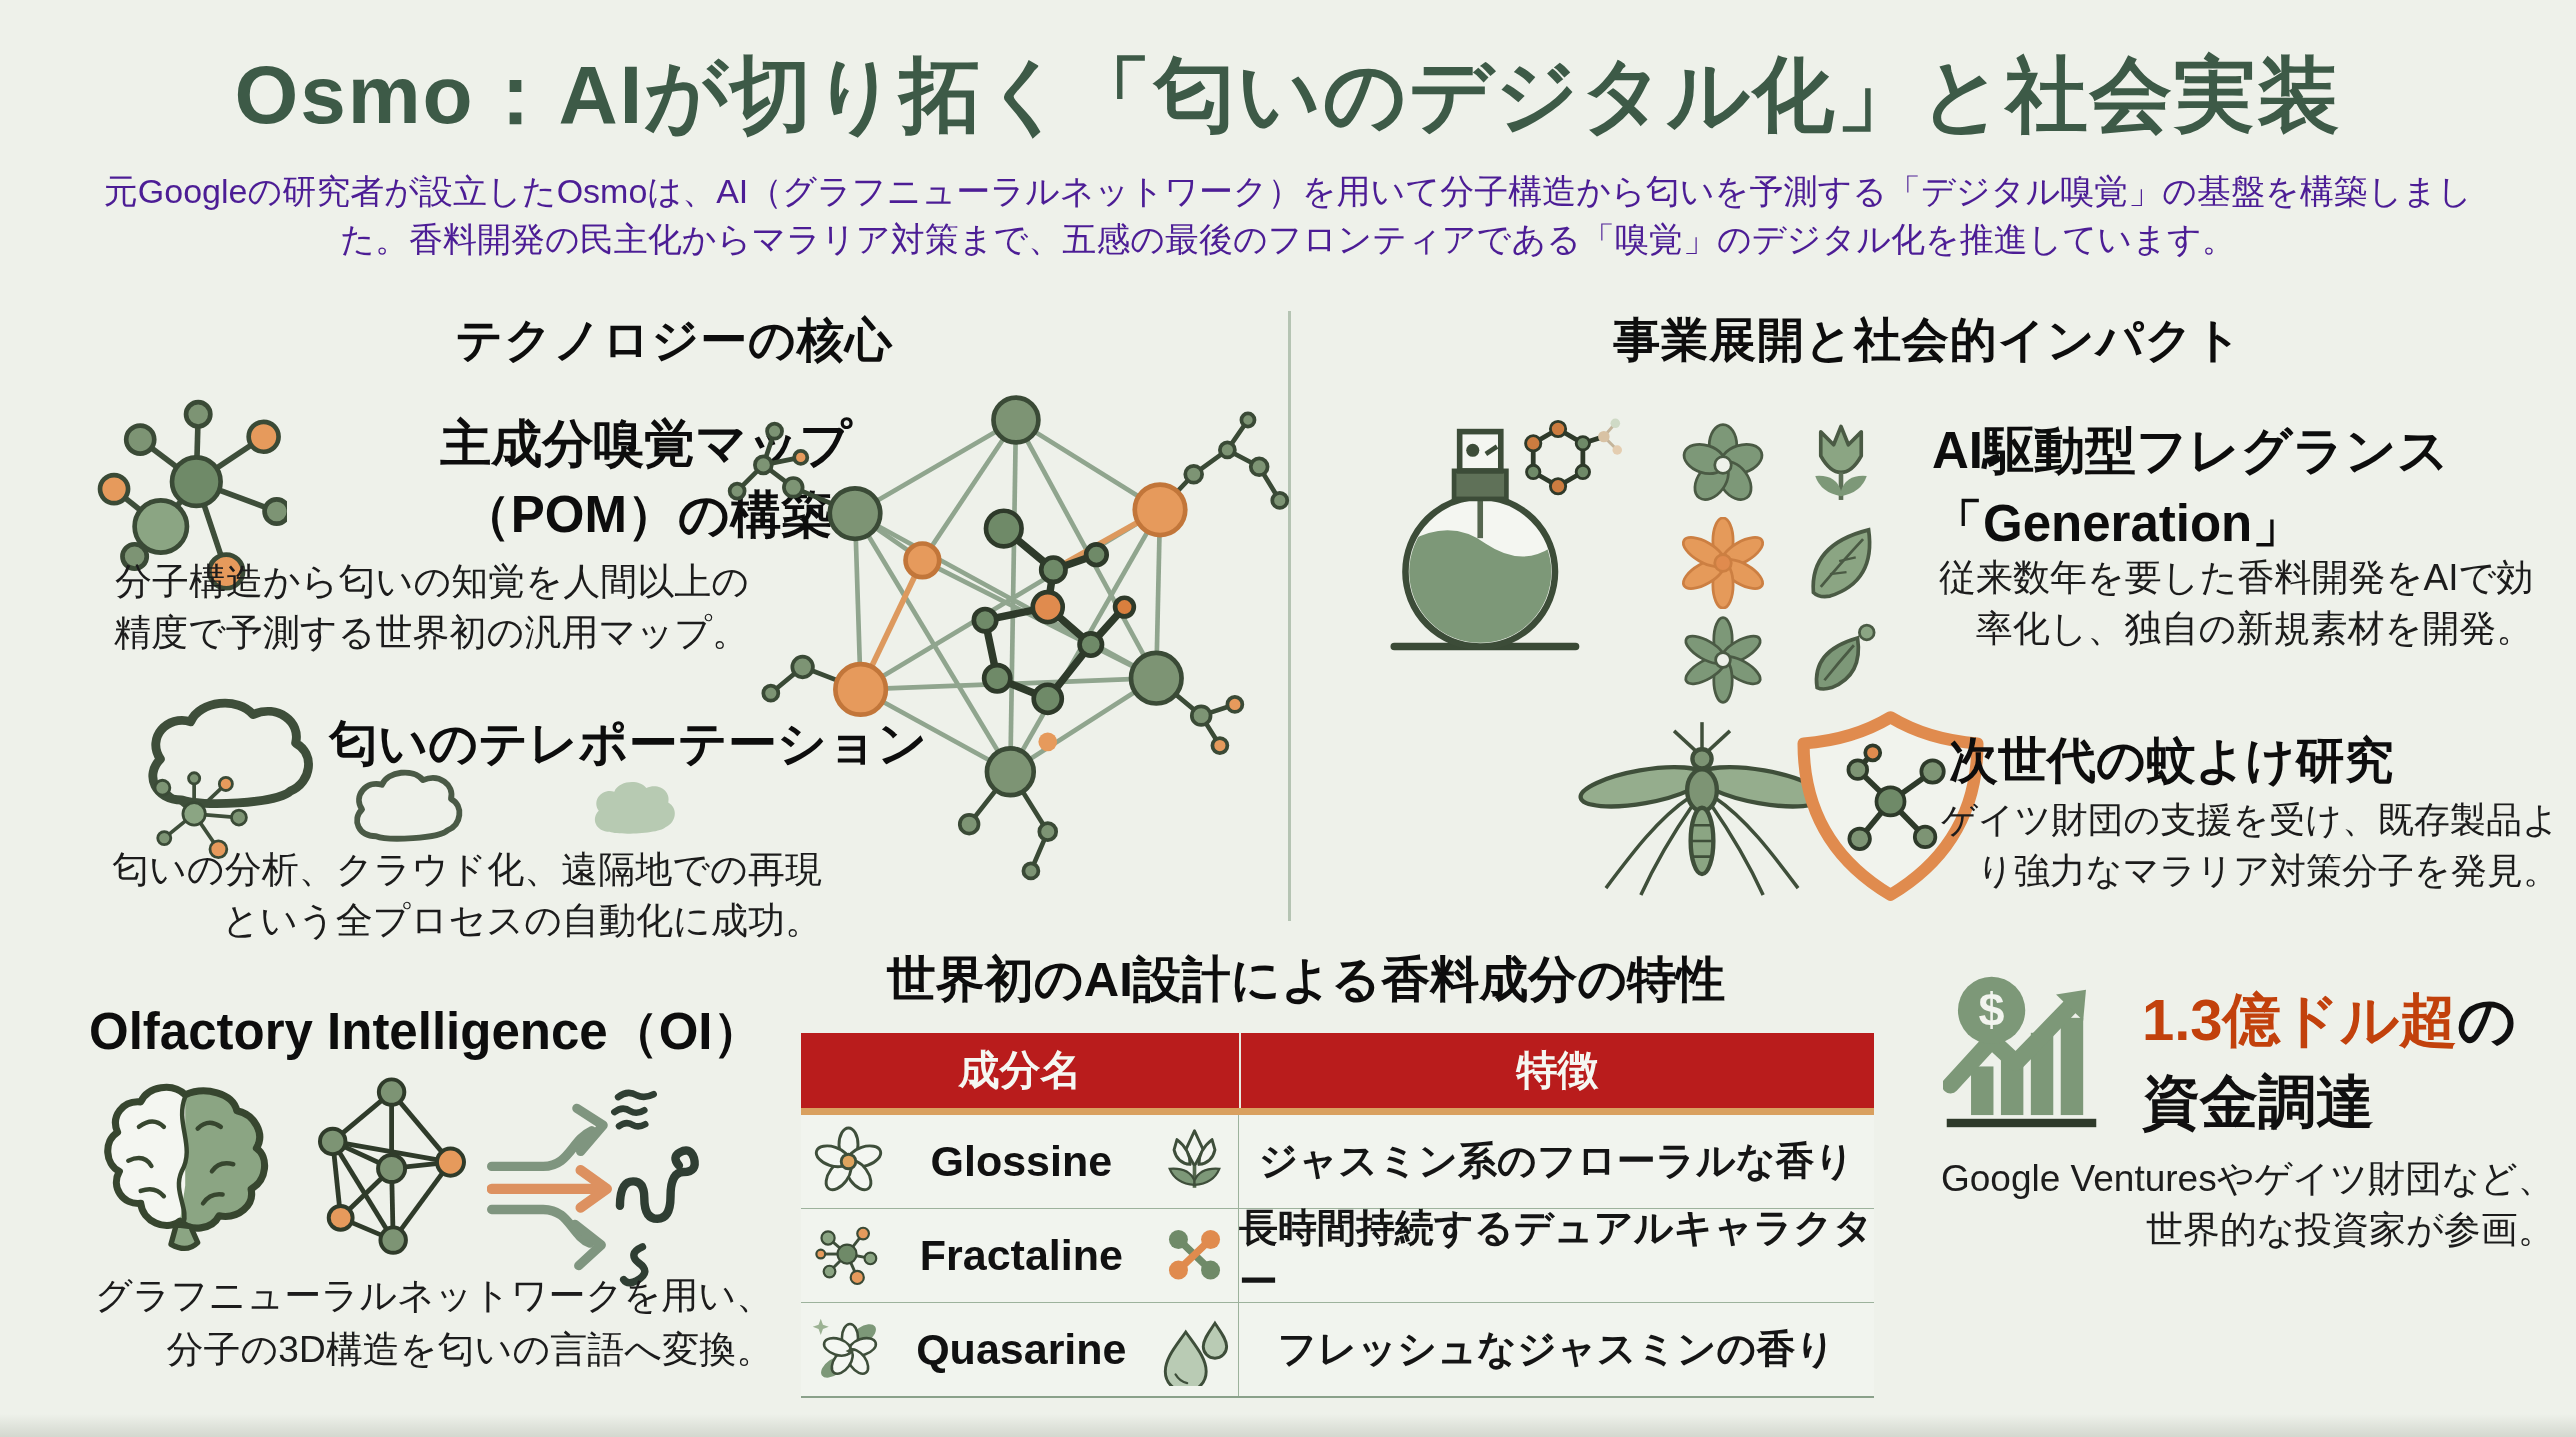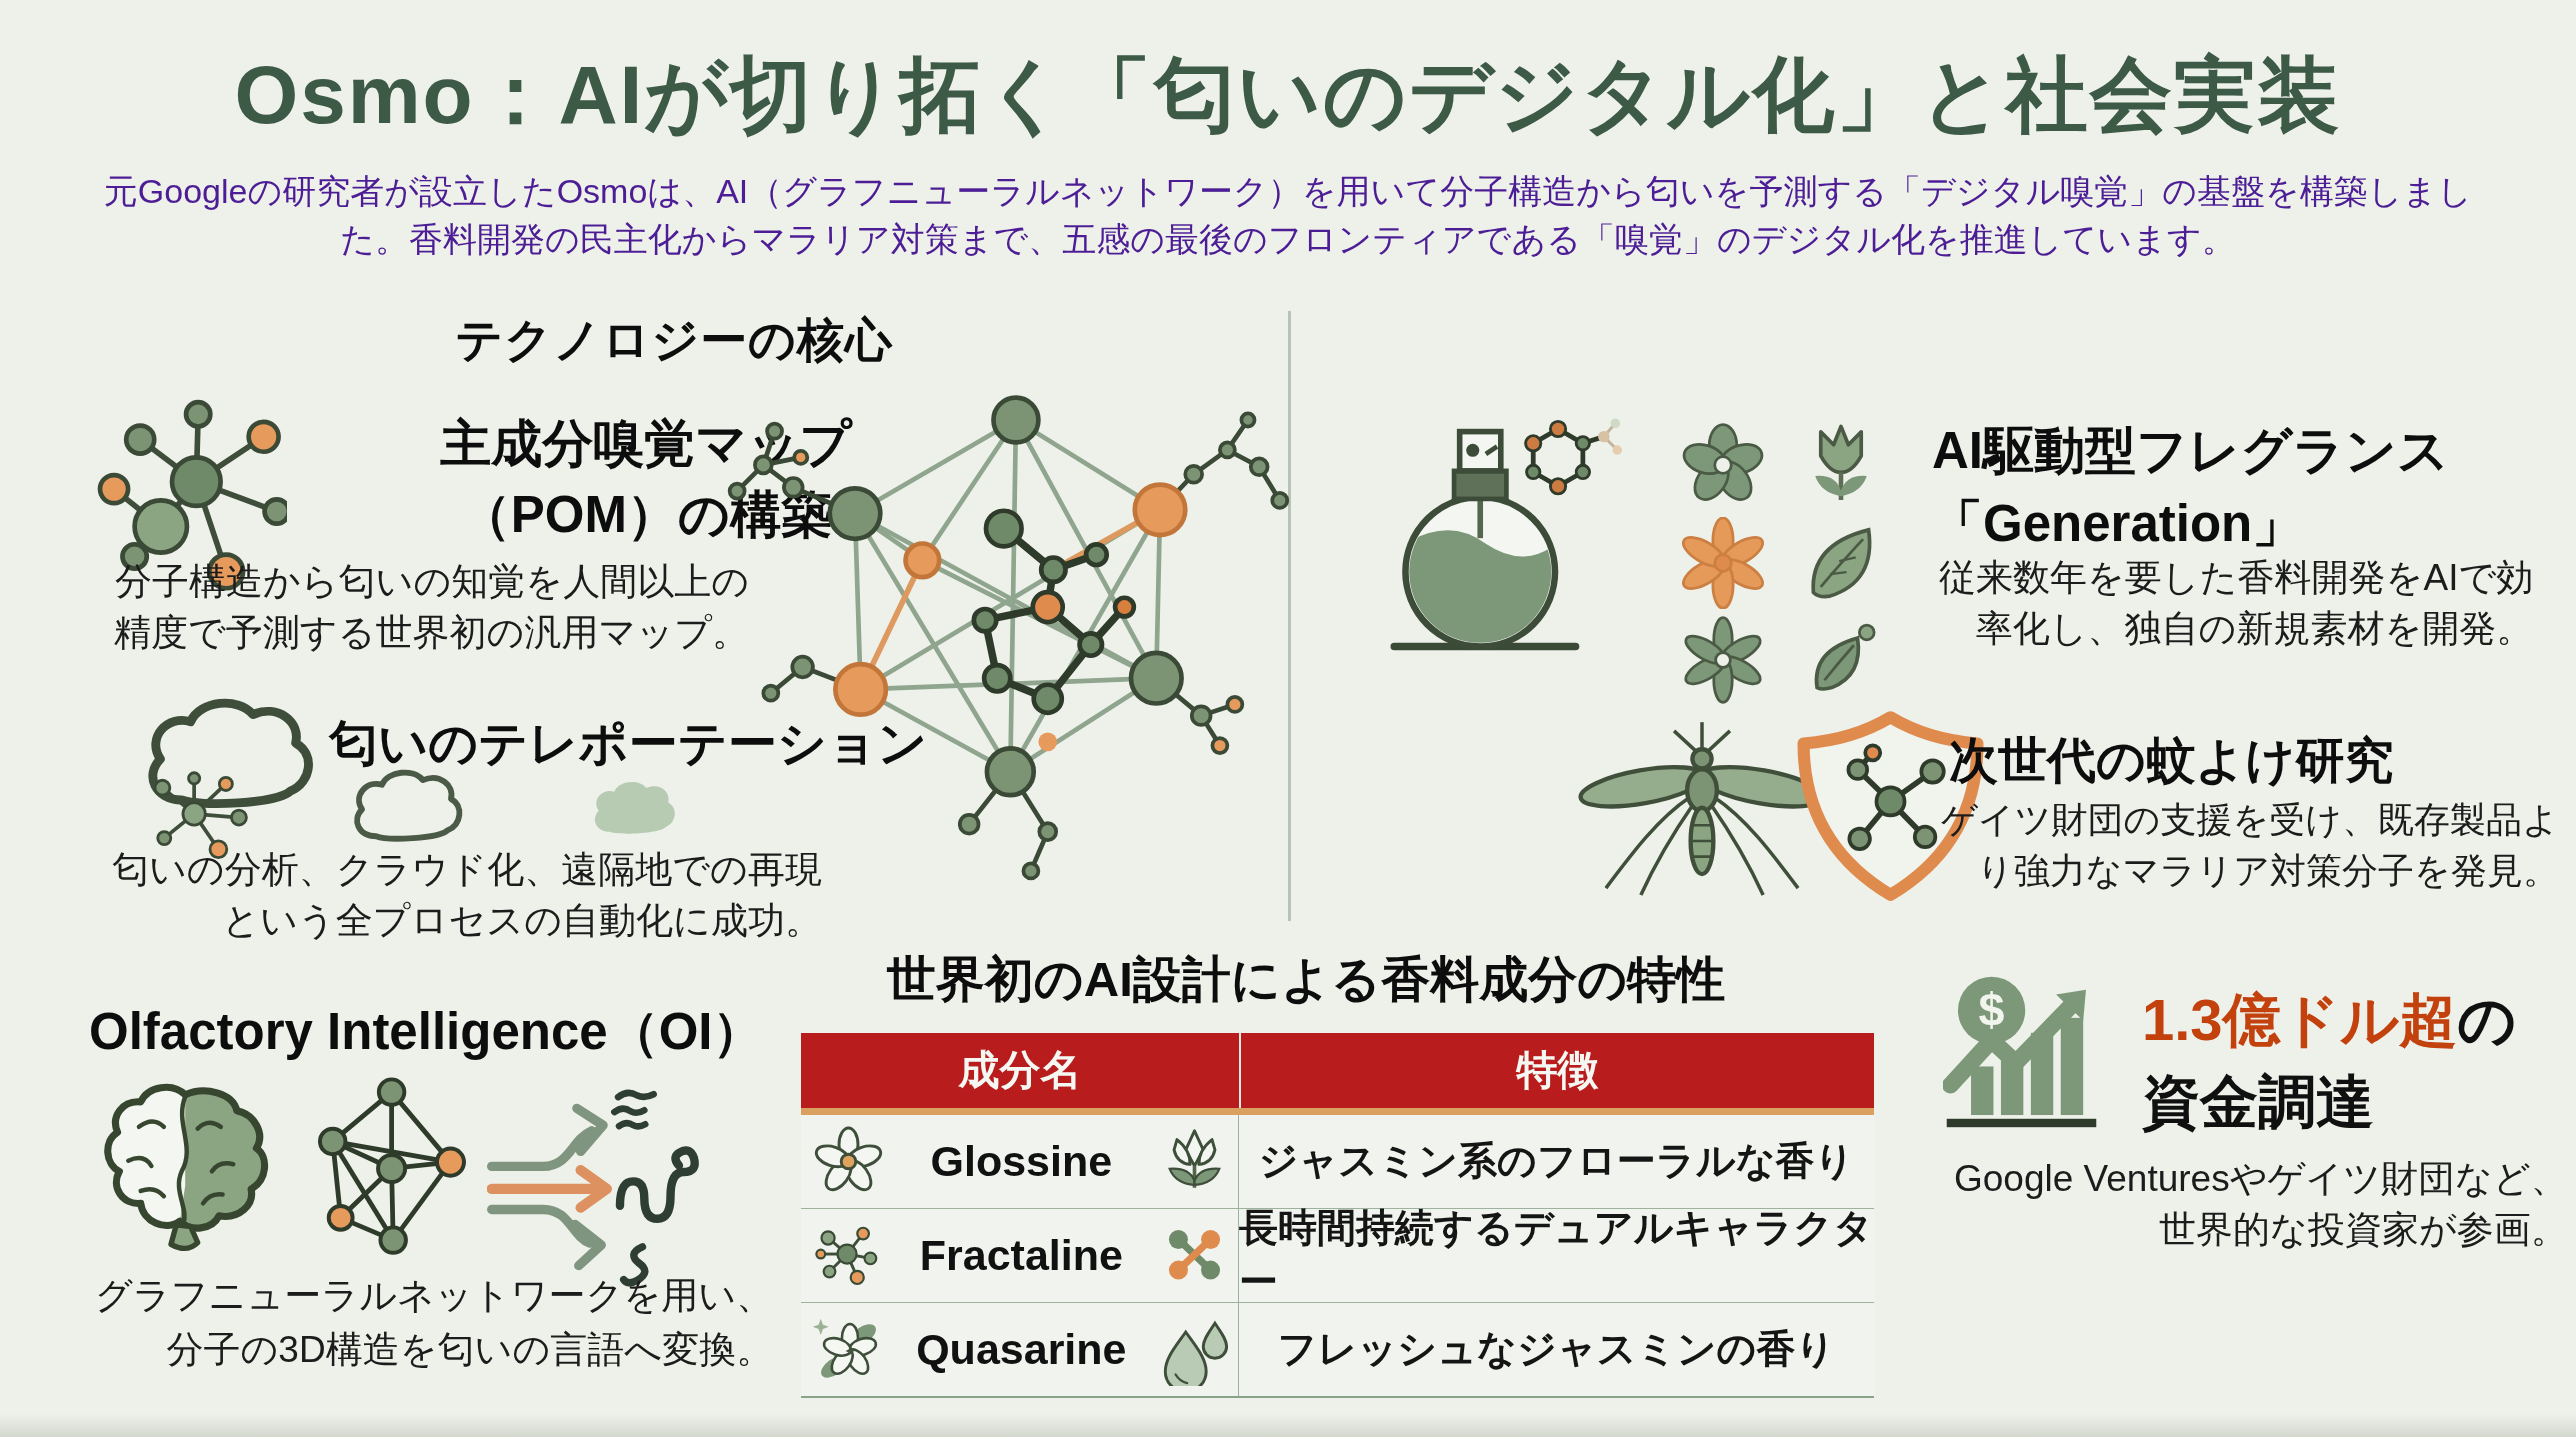--- a/index.html
+++ b/index.html
@@ -35,20 +35,21 @@
 <div class="canvas">
 
   <div class="abs page-title" style="left:0;right:0;top:41px;">Osmo：AIが切り拓く「匂いのデジタル化」と社会実装</div>
   <div class="abs subtitle" style="left:84px;right:84px;top:167px;">
     <div>元Googleの研究者が設立したOsmoは、AI（グラフニューラルネットワーク）を用いて分子構造から匂いを予測する「デジタル嗅覚」の基盤を構築しまし</div>
     <div>た。香料開発の民主化からマラリア対策まで、五感の最後のフロンティアである「嗅覚」のデジタル化を推進しています。</div>
   </div>
 
   <div class="abs col-head" style="left:159px;top:309px;width:1030px;">テクノロジーの核心</div>
   <div class="abs vdiv" style="left:1288px;top:311px;height:610px;"></div>
+  <div class="abs col-head" style="left:1460px;top:309px;width:936px;">事業展開と社会的インパクト</div>
 
   <svg class="abs" style="left:86px;top:388px;" width="201" height="220" viewBox="0 0 215 235">
     <g stroke="#3e4e3a" stroke-width="6">
       <line x1="118" y1="100" x2="58" y2="55"></line>
         <line x1="118" y1="100" x2="120" y2="28"></line>
       <line x1="118" y1="100" x2="190" y2="52"></line>
         <line x1="118" y1="100" x2="204" y2="132"></line>
       <line x1="118" y1="100" x2="150" y2="196"></line>
         <line x1="118" y1="100" x2="80" y2="148"></line>
       <line x1="80" y1="148" x2="30" y2="108"></line>
@@ -532,19 +533,19 @@
     <circle cx="52" cy="40" r="36" fill="#7d9878"></circle>
     <text x="52" y="57" text-anchor="middle" font-size="50" font-weight="bold" fill="#f2f4ee" font-family="Liberation Sans, DejaVu Sans, sans-serif">$</text>
     <rect x="4" y="156" width="160" height="9" fill="#2e3a2a"></rect>
   </svg>
   <div class="abs funding-title" style="left:2142px;top:979px;">
     <div>
       <span class="funding-amount">1.3億ドル超</span><span>の</span>
     </div>
     <div>資金調達</div>
   </div>
-  <div class="abs body-text" style="left:1941px;top:1153px;margin-left:13px;">
+  <div class="abs body-text" style="left:1941px;top:1153px;">
     <div>Google Venturesやゲイツ財団など、</div>
     <div>世界的な投資家が参画。</div>
   </div>
 
 </div>
 
 
 </body></html>

